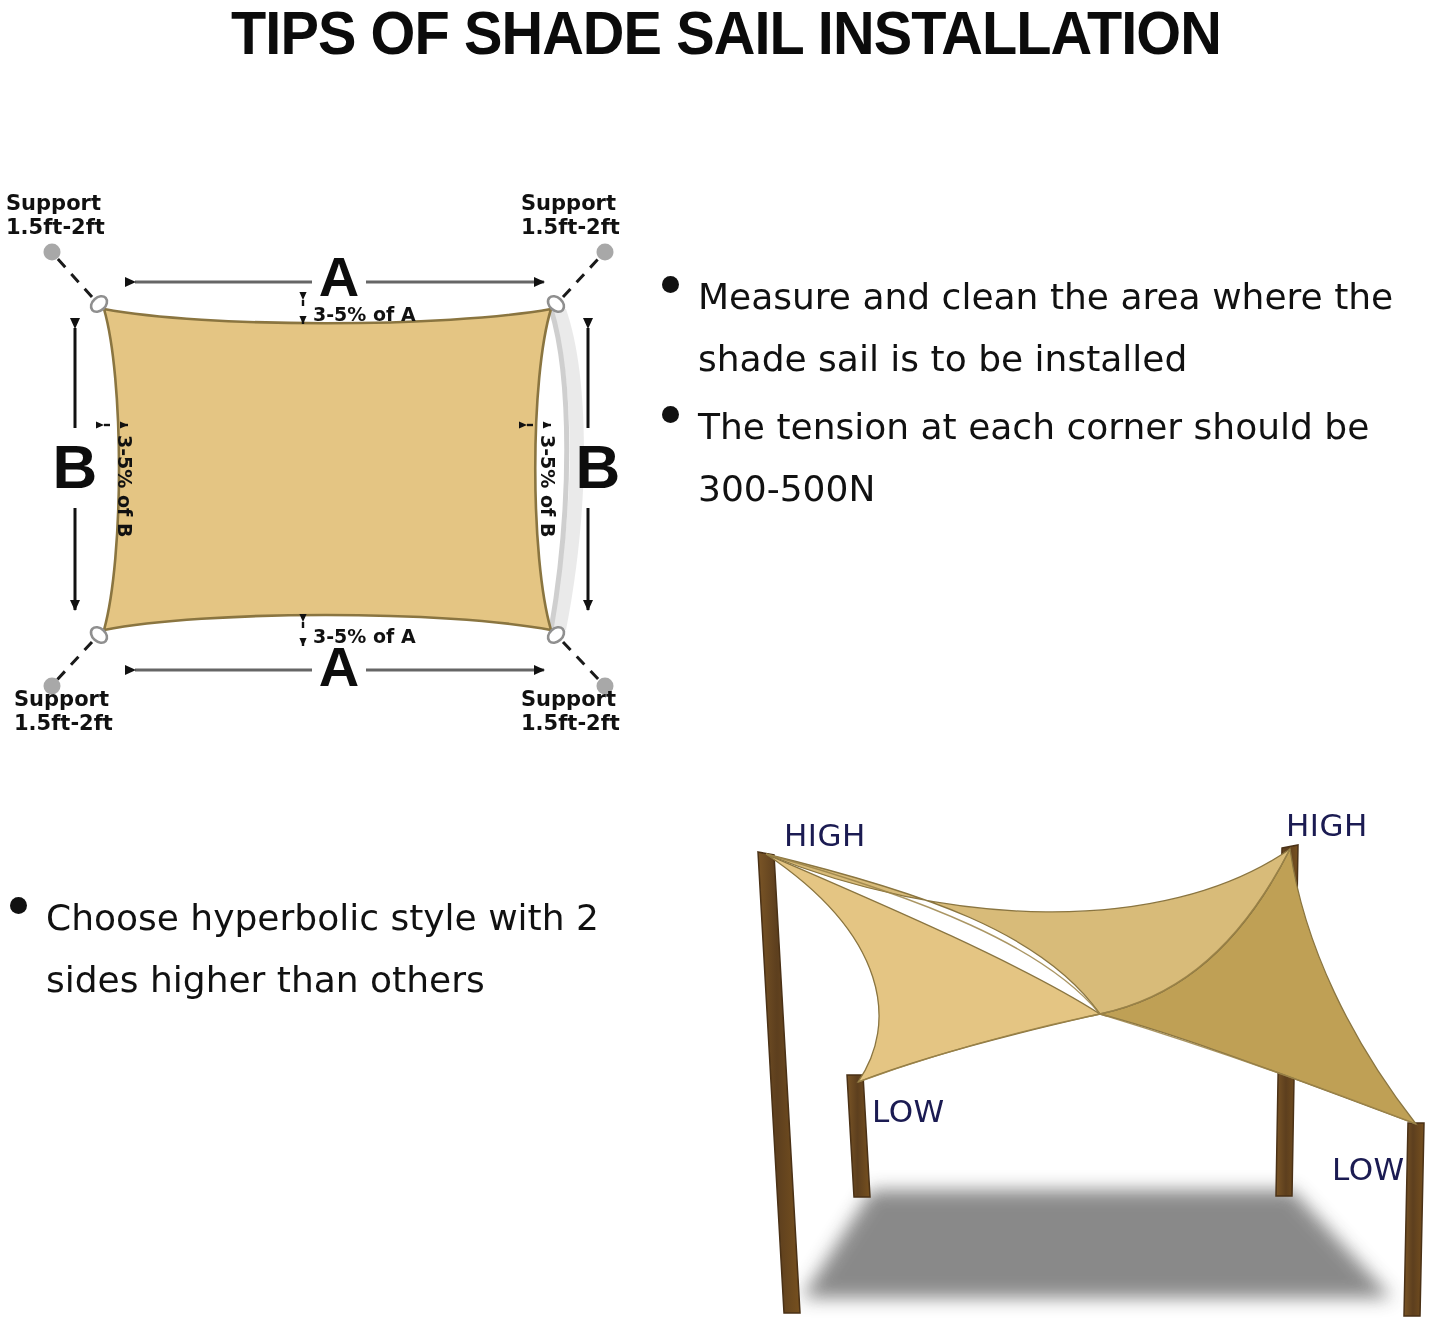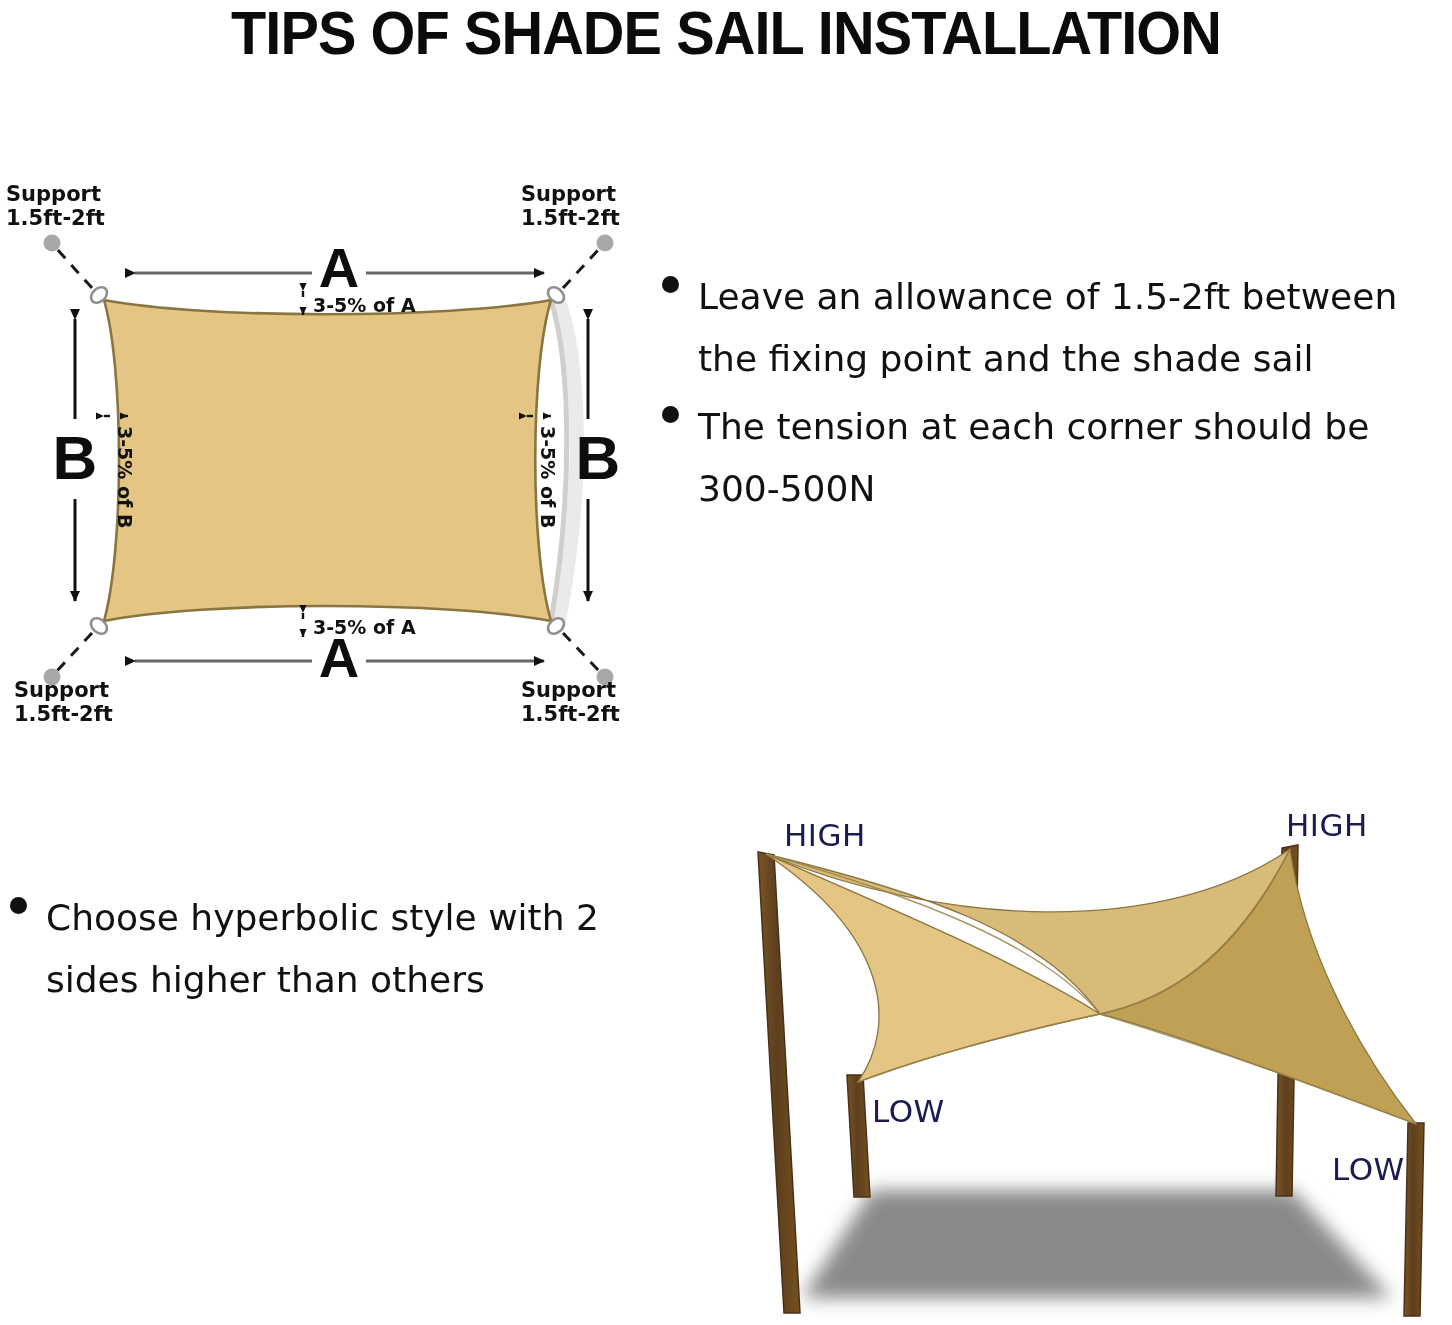--- a/index.html
+++ b/index.html
@@ -32,21 +32,21 @@
     transform-origin: center top;
     padding-top: 2px;
     color: #0b0b0b;
     white-space: nowrap;
   }
 
   
   #diagram-rect {
     position: absolute;
     left: 0px;
-    top: 169px;
+    top: 178px;
     width: 660px;
     height: 570px;
     text-decoration: underline;
   }
   #diagram-rect svg { display: block; }
 
   
   .bullet-list {
     position: absolute;
     list-style: none;
@@ -227,21 +227,21 @@
       <line x1="527" y1="247" x2="533" y2="247" stroke="#111111" stroke-width="2.4" marker-start="url(#arrSmall)"></line>
       <line x1="545" y1="247" x2="551" y2="247" stroke="#111111" stroke-width="2.4" marker-end="url(#arrSmall)"></line>
       <text x="0" y="0" transform="translate(541,257) rotate(90)" font-family="DejaVu Sans, sans-serif" font-weight="bold" font-size="19" fill="#111111">3-5% of B</text>
     </g>
   </svg>
 </div>
 
 <ul class="bullet-list" id="tips-right">
   <li>
     <span class="dot"></span>
-    <span class="txt">Leave an allowance of 1.5-2ft between the fixing point and the shade sail</span>
+    <span class="txt">Measure and clean the area where the shade sail is to be installed</span>
   </li>
   <li>
     <span class="dot"></span>
     <span class="txt">The tension at each corner should be 300-500N</span>
   </li>
 </ul>
 
 <ul class="bullet-list" id="tips-bottom">
   <li>
     <span class="dot"></span>

